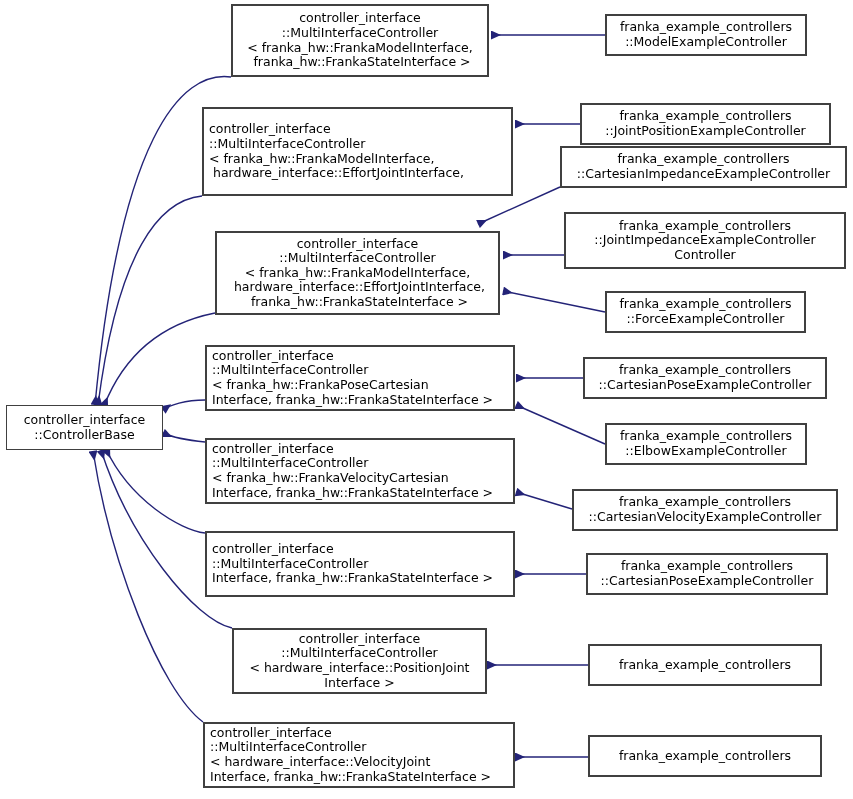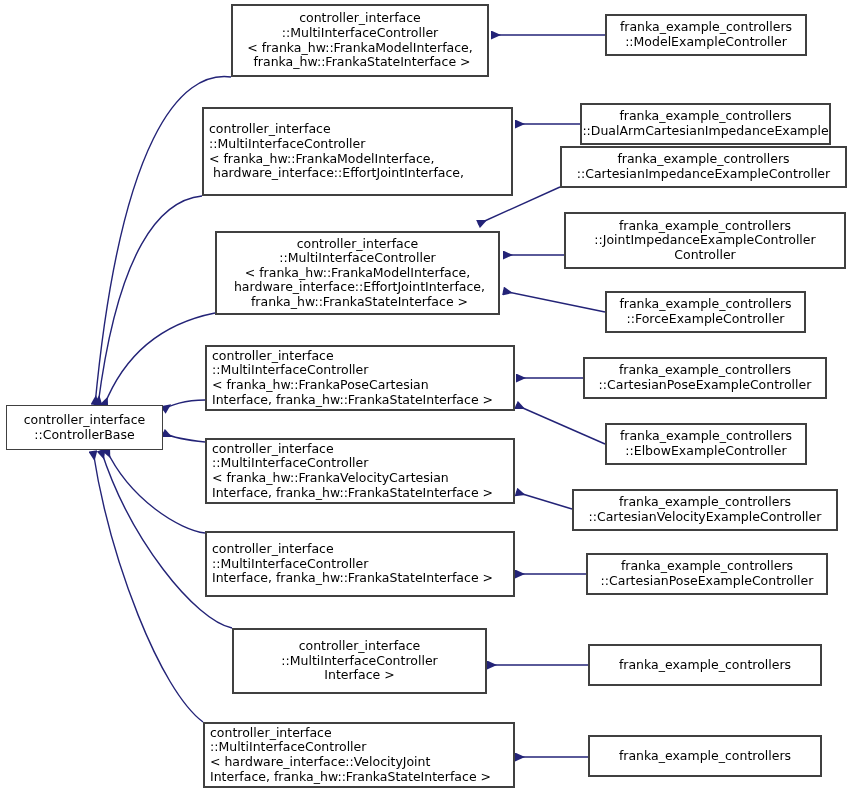--- a/index.html
+++ b/index.html
@@ -122,38 +122,39 @@
 
   <div class="node thick left-align" style="left:205px; top:531px; width:310px; height:66px;">
     <span class="ln">controller_interface</span>
     <span class="ln">::MultiInterfaceController</span>
     <span class="ln">Interface, franka_hw::FrankaStateInterface &gt;</span>
   </div>
 
   <div class="node thick" style="left:232px; top:628px; width:255px; height:66px;">
     <span class="ln">controller_interface</span>
     <span class="ln">::MultiInterfaceController</span>
+    <span class="ln">&lt; hardware_interface::PositionJoint</span>
     <span class="ln">Interface &gt;</span>
   </div>
 
   <div class="node thick left-align" style="left:203px; top:722px; width:312px; height:66px;">
     <span class="ln">controller_interface</span>
     <span class="ln">::MultiInterfaceController</span>
     <span class="ln">&lt; hardware_interface::VelocityJoint</span>
     <span class="ln">Interface, franka_hw::FrankaStateInterface &gt;</span>
   </div>
 
   <div class="node thick" style="left:605px; top:14px; width:202px; height:42px;">
     <span class="ln">franka_example_controllers</span>
     <span class="ln">::ModelExampleController</span>
   </div>
 
   <div class="node thick" style="left:580px; top:103px; width:251px; height:42px;">
     <span class="ln">franka_example_controllers</span>
-    <span class="ln">::DualArmCartesianImpedanceExample</span>
+    <span class="ln">::JointPositionExampleController</span>
   </div>
 
   <div class="node thick" style="left:560px; top:146px; width:287px; height:42px;">
     <span class="ln">franka_example_controllers</span>
     <span class="ln">::CartesianImpedanceExampleController</span>
   </div>
 
   <div class="node thick" style="left:564px; top:212px; width:282px; height:57px;">
     <span class="ln">franka_example_controllers</span>
     <span class="ln">::JointImpedanceExampleController</span>

